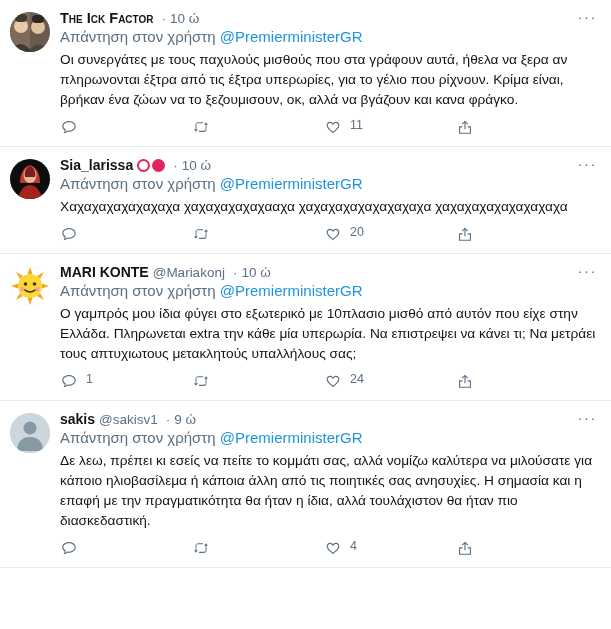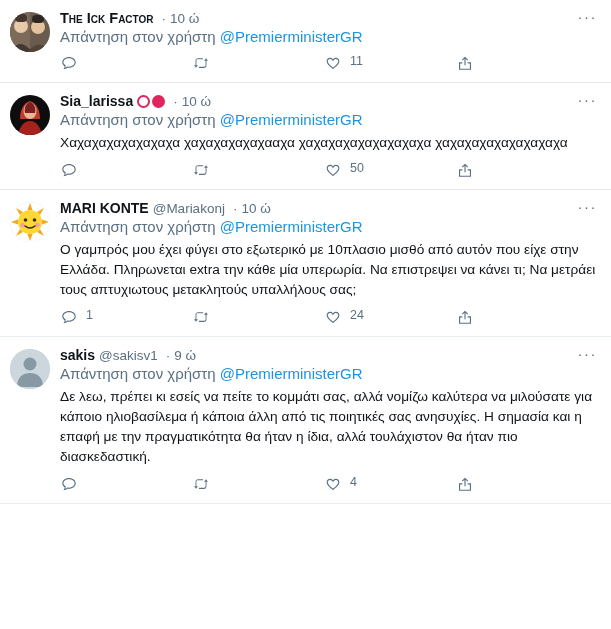--- a/index.html
+++ b/index.html
@@ -159,20 +159,21 @@
     <div class="body-col">
       <div class="head-row">
         <span class="name smallcaps">The Ick Factor</span>
         <span class="dot">·</span>
         <span class="time">10 ώ</span>
       </div>
       <div class="replying">
         <span>Απάντηση στον χρήστη</span>
         <span class="mention">@PremierministerGR</span>
       </div>
+      <div class="text">Οι συνεργάτες με τους παχυλούς μισθούς που στα γράφουν αυτά, ήθελα να ξερα αν πληρωνονται έξτρα από τις έξτρα υπερωρίες, για το γέλιο που ρίχνουν. Κρίμα είναι, βρήκαν ένα ζώων να το ξεζουμισουν, οκ, αλλά να βγάζουν και κανα φράγκο.</div>
       <div class="actions">
         <div class="action a-reply">
           <svg class="ic" width="18" height="18" viewBox="0 0 24 24">
               <path fill="#5b7083" d="M12 4c-4.97 0-9 3.2-9 7.14 0 2.2 1.26 4.17 3.24 5.47-.14 1.2-.62 2.33-1.4 3.23-.2.22-.05.57.25.53 1.9-.26 3.6-1.03 4.9-2.1.65.13 1.32.2 2.01.2 4.97 0 9-3.2 9-7.33C21 7.2 16.97 4 12 4zm0 12.9c-.67 0-1.32-.07-1.94-.2l-.4-.09-.32.26c-.7.57-1.53 1.05-2.44 1.38.4-.75.66-1.57.76-2.42l.05-.45-.38-.25C5.6 14.05 4.5 12.67 4.5 11.14 4.5 8.04 7.86 5.5 12 5.5s7.5 2.54 7.5 5.64-3.36 5.76-7.5 5.76z"></path>
             </svg>
           <span class="count"></span>
         </div>
         <div class="action a-rt">
           <svg class="ic" width="18" height="18" viewBox="0 0 24 24">
               <path fill="#5b7083" d="M7.5 5.5h7.2v1.6H7.5c-.9 0-1.6.7-1.6 1.6v6.2H7.9l-2.6 3.3-2.6-3.3h2v-6.2c0-1.8 1.5-3.2 3.3-3.2h-.5zm9 13h-7.2v-1.6h7.2c.9 0 1.6-.7 1.6-1.6V9.1h-2v-.1l2.6-3.3 2.6 3.3h-2v6.3c0 1.8-1.5 3.2-3.3 3.2h.5z"></path>
@@ -232,21 +233,21 @@
         <div class="action a-rt">
           <svg class="ic" width="18" height="18" viewBox="0 0 24 24">
               <path fill="#5b7083" d="M7.5 5.5h7.2v1.6H7.5c-.9 0-1.6.7-1.6 1.6v6.2H7.9l-2.6 3.3-2.6-3.3h2v-6.2c0-1.8 1.5-3.2 3.3-3.2h-.5zm9 13h-7.2v-1.6h7.2c.9 0 1.6-.7 1.6-1.6V9.1h-2v-.1l2.6-3.3 2.6 3.3h-2v6.3c0 1.8-1.5 3.2-3.3 3.2h.5z"></path>
             </svg>
           <span class="count"></span>
         </div>
         <div class="action a-like">
           <svg class="ic" width="18" height="18" viewBox="0 0 24 24">
               <path fill="#5b7083" d="M12 20.3l-.93-.83C6.32 15.26 3.5 12.7 3.5 9.6 3.5 7.1 5.5 5.1 8 5.1c1.4 0 2.76.66 3.65 1.7l.35.4.35-.4A4.86 4.86 0 0 1 16 5.1c2.5 0 4.5 2 4.5 4.5 0 3.1-2.82 5.66-7.57 9.88l-.93.82zM8 6.6c-1.68 0-3 1.32-3 3 0 2.4 2.5 4.7 6.82 8.56l.18.16.18-.16C16.5 14.3 19 12 19 9.6c0-1.68-1.32-3-3-3-1.1 0-2.2.6-2.85 1.5L12 9.5l-1.15-1.4A3.5 3.5 0 0 0 8 6.6z"></path>
             </svg>
-          <span class="count">50</span>
+          <span class="count">20</span>
         </div>
         <div class="action a-share">
           <svg class="ic" width="18" height="18" viewBox="0 0 24 24">
               <path fill="#5b7083" d="M12 3.5l4.2 4.2-1.06 1.06L12.75 6.4V15h-1.5V6.4L8.86 8.76 7.8 7.7 12 3.5zM5.5 11h3v1.5h-3v7h13v-7h-3V11h4.5v10h-16V11h1.5z"></path>
             </svg>
         </div>
       </div>
       <div class="more-btn">···</div>
     </div>
   </div>
@@ -279,21 +280,21 @@
       <div class="head-row">
         <span class="name">MARI KONTE</span>
         <span class="handle">@Mariakonj</span>
         <span class="dot">·</span>
         <span class="time">10 ώ</span>
       </div>
       <div class="replying">
         <span>Απάντηση στον χρήστη</span>
         <span class="mention">@PremierministerGR</span>
       </div>
-      <div class="text">Ο γαμπρός μου έχει φύγει στο εξωτερικό με 10πλασιο μισθό από αυτόν που είχε στην Ελλάδα. Πληρωνεται extra την κάθε μία υπερωρία. Να επιστρεψει να κάνει τι; Να μετράει τους απτυχιωτους μετακλητούς υπαλλήλους σας;</div>
+      <div class="text">Ο γαμπρός μου ίδια φύγει στο εξωτερικό με 10πλασιο μισθό από αυτόν που είχε στην Ελλάδα. Πληρωνεται extra την κάθε μία υπερωρία. Να επιστρεψει να κάνει τι; Να μετράει τους απτυχιωτους μετακλητούς υπαλλήλους σας;</div>
       <div class="actions">
         <div class="action a-reply">
           <svg class="ic" width="18" height="18" viewBox="0 0 24 24">
               <path fill="#5b7083" d="M12 4c-4.97 0-9 3.2-9 7.14 0 2.2 1.26 4.17 3.24 5.47-.14 1.2-.62 2.33-1.4 3.23-.2.22-.05.57.25.53 1.9-.26 3.6-1.03 4.9-2.1.65.13 1.32.2 2.01.2 4.97 0 9-3.2 9-7.33C21 7.2 16.97 4 12 4zm0 12.9c-.67 0-1.32-.07-1.94-.2l-.4-.09-.32.26c-.7.57-1.53 1.05-2.44 1.38.4-.75.66-1.57.76-2.42l.05-.45-.38-.25C5.6 14.05 4.5 12.67 4.5 11.14 4.5 8.04 7.86 5.5 12 5.5s7.5 2.54 7.5 5.64-3.36 5.76-7.5 5.76z"></path>
             </svg>
           <span class="count">1</span>
         </div>
         <div class="action a-rt">
           <svg class="ic" width="18" height="18" viewBox="0 0 24 24">
               <path fill="#5b7083" d="M7.5 5.5h7.2v1.6H7.5c-.9 0-1.6.7-1.6 1.6v6.2H7.9l-2.6 3.3-2.6-3.3h2v-6.2c0-1.8 1.5-3.2 3.3-3.2h-.5zm9 13h-7.2v-1.6h7.2c.9 0 1.6-.7 1.6-1.6V9.1h-2v-.1l2.6-3.3 2.6 3.3h-2v6.3c0 1.8-1.5 3.2-3.3 3.2h.5z"></path>

